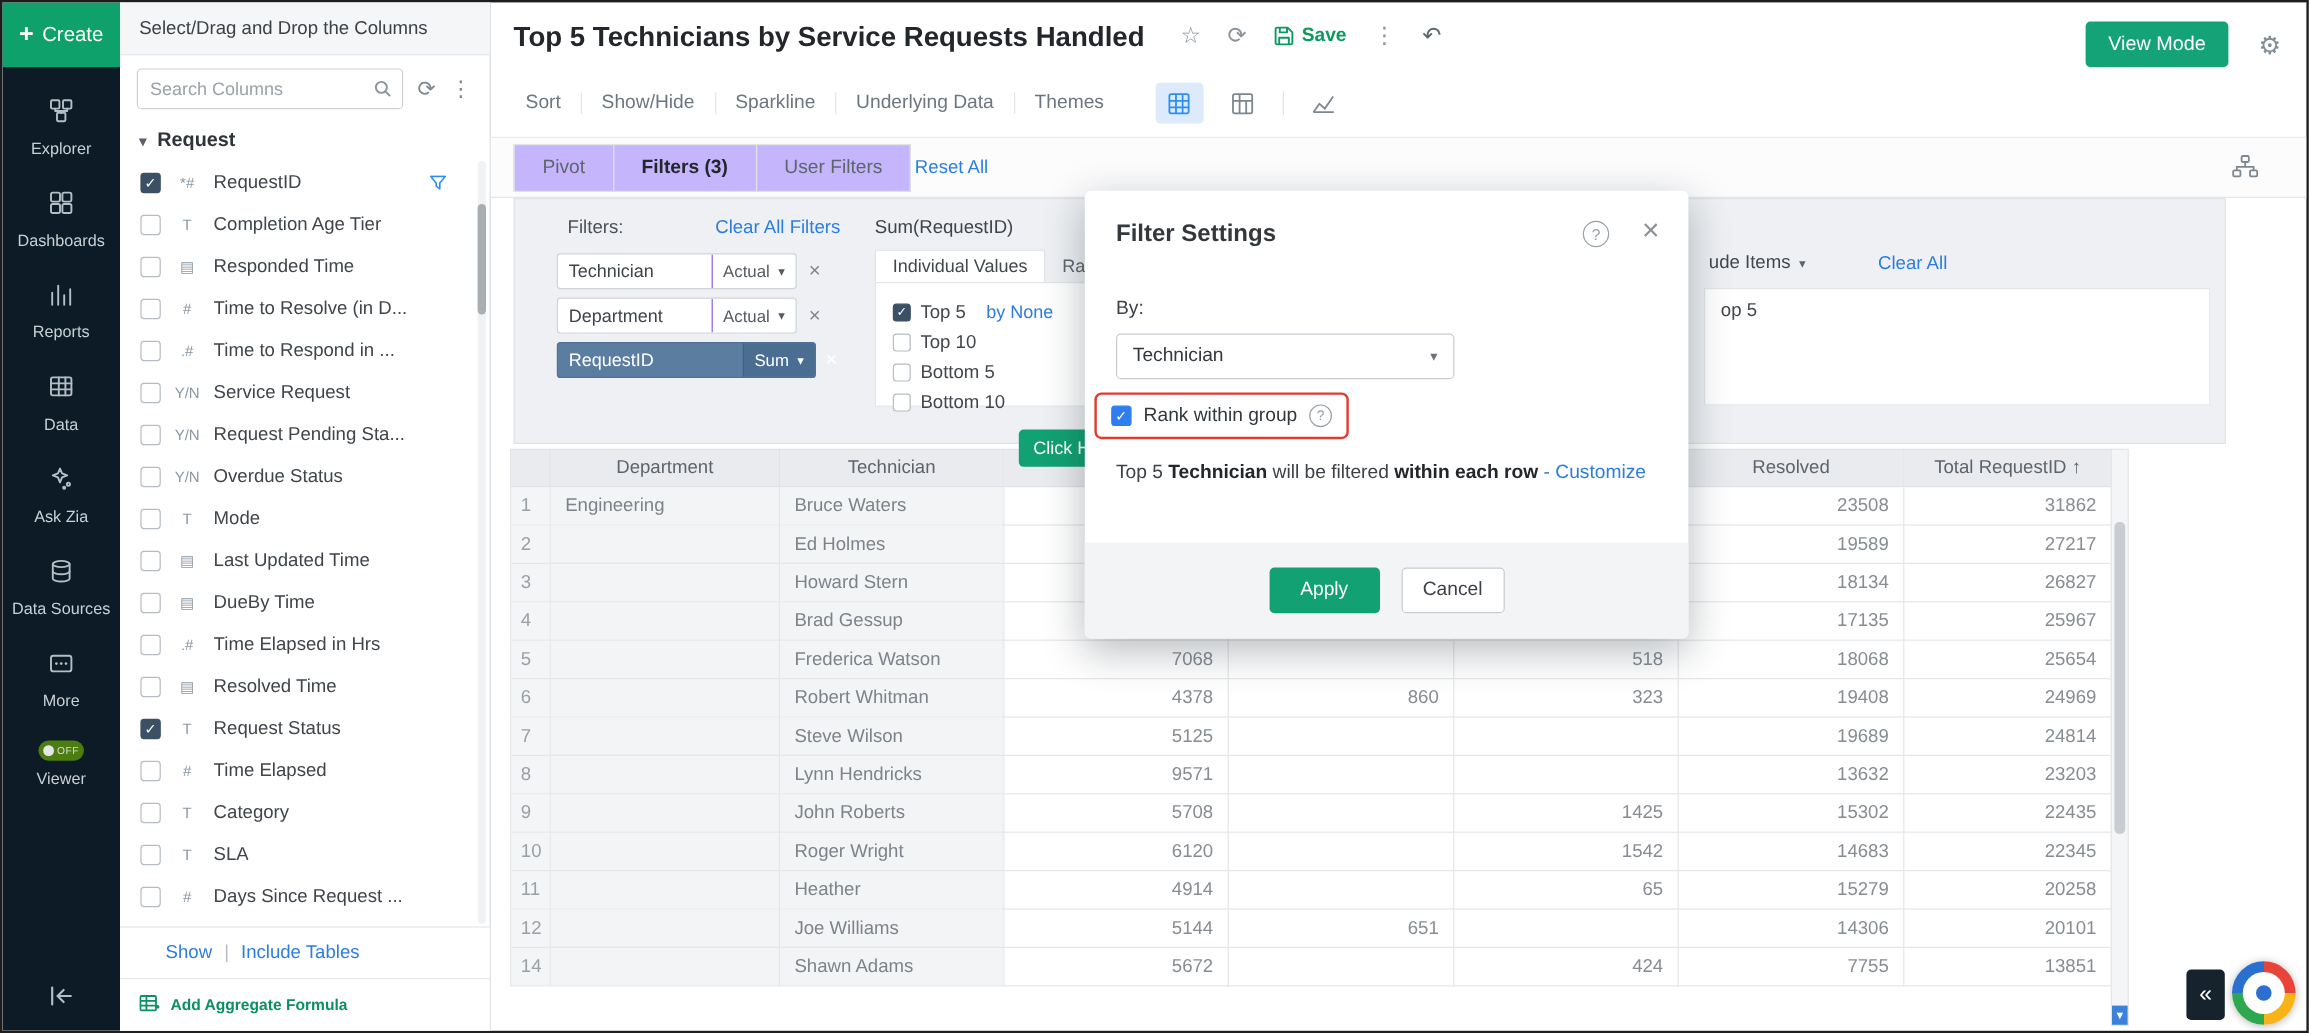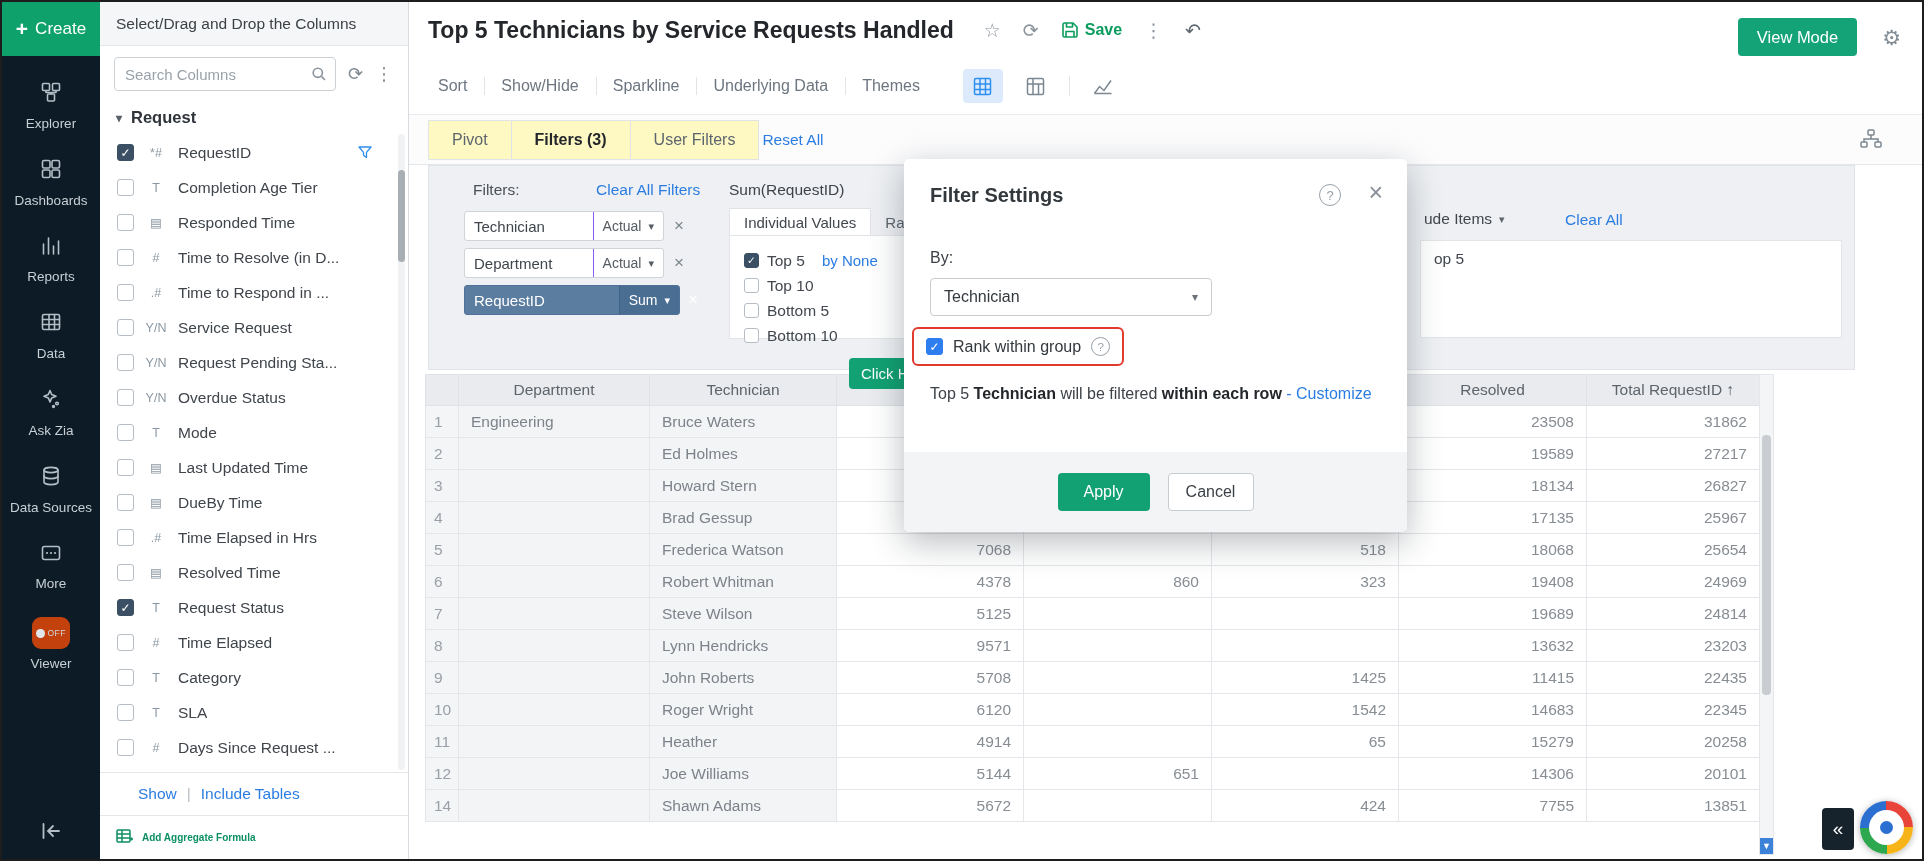--- a/index.html
+++ b/index.html
@@ -13,21 +13,21 @@
   }
   .screen { position:relative; width:1920px; height:857px; }
 
   
   .sidebar { position:absolute; left:0; top:0; width:98px; height:100%; background:#0d1b26; display:flex; flex-direction:column; align-items:center; }
   .create-btn { width:98px; height:54px; background:#0ea16b; color:#fff; display:flex; align-items:center; justify-content:center; gap:7px; font-size:17px; cursor:pointer; flex:0 0 auto; }
   .create-btn .plus { font-size:21px; font-weight:700; }
   .nav-items { display:flex; flex-direction:column; align-items:flex-end; width:100%; }
   .nav-item { display:flex; flex-direction:column; align-items:center; gap:7px; margin-top:24px; color:#c7d0d6; font-size:13.5px; text-align:center; width:100%; cursor:pointer; line-height:1.25; }
   .nav-item svg { stroke:#b4bec6; fill:none; stroke-width:1.6; stroke-linecap:round; stroke-linejoin:round; }
-  .viewer-pill { width:38px; height:32px; border-radius:9px; background:#c2410c; display:flex; align-items:center; gap:3px; padding:0 4px; }
+  .viewer-pill { width:38px; height:17px; border-radius:9px; background:#4d7c0f; display:flex; align-items:center; gap:3px; padding:0 4px; }
   .viewer-pill .dot { width:9px; height:9px; border-radius:50%; background:#e2e7ea; }
   .viewer-pill .off { font-size:8.5px; color:#d3dadf; letter-spacing:.5px; }
   .collapse-nav { margin-top:auto; margin-bottom:12px; }
   .collapse-nav svg { stroke:#b4bec6; fill:none; stroke-width:1.8; stroke-linecap:round; }
 
   
   .colpanel { position:absolute; left:98px; top:0; width:309px; height:100%; background:#fff; border-right:1px solid #d7dbdf; display:flex; flex-direction:column; }
   .colpanel-header { height:44px; background:#f5f6f8; border-bottom:1px solid #e3e6e9; display:flex; align-items:center; padding:0 16px; font-size:15.5px; color:#3c4146; flex:0 0 auto; }
   .search-row { display:flex; align-items:center; gap:12px; padding:11px 8px 8px 14px; flex:0 0 auto; }
   .search-box { position:relative; width:222px; }
@@ -45,21 +45,21 @@
   .cb.sm { width:15px; height:15px; }
   .cb.sm.checked::after { font-size:10.5px; }
   .cb.blue.checked { background:#2e7ef0; border-color:#2e7ef0; }
   .glyph { width:26px; color:#8b98a3; font-size:12.5px; text-align:center; flex:0 0 auto; }
   .col-label { white-space:nowrap; overflow:hidden; }
   .funnel { margin-left:auto; margin-right:28px; display:flex; }
   .panel-scrollbar { position:absolute; right:3px; top:2px; bottom:2px; width:7px; background:#f1f2f4; border-radius:4px; }
   .panel-scrollbar .thumb { position:absolute; top:36px; left:0; width:7px; height:92px; background:#a7aeb4; border-radius:4px; }
   .colpanel-footer { flex:0 0 auto; border-top:1px solid #e4e7ea; background:#fff; }
   .footer-row1 { height:42px; display:flex; align-items:center; gap:10px; padding-left:38px; font-size:15.5px; }
-  .footer-row2 { height:44px; border-top:1px solid #e4e7ea; display:flex; align-items:center; gap:9px; padding-left:16px; font-size:10px; color:#0c8f63; font-weight:600; }
+  .footer-row2 { height:44px; border-top:1px solid #e4e7ea; display:flex; align-items:center; gap:9px; padding-left:16px; font-size:13px; color:#0c8f63; font-weight:600; }
   .footer-row2 svg { stroke:#0c8f63; fill:none; stroke-width:1.5; }
   .link { color:#2b7de1; cursor:pointer; }
   .sep { color:#b7bdc3; }
 
   
   .main { position:absolute; left:407px; top:0; right:0; height:100%; }
   .titlebar { height:56px; display:flex; align-items:center; padding-left:19px; position:relative; }
   .page-title { font-size:23px; font-weight:700; color:#23272b; white-space:nowrap; }
   .title-icons { display:flex; align-items:center; gap:22px; margin-left:30px; color:#8b949c; font-size:19px; }
   .title-icons > span { cursor:pointer; }
@@ -73,21 +73,21 @@
   .tb-text-group { display:flex; align-items:center; }
   .tb-item { font-size:16px; color:#6d7680; padding:0 17px; position:relative; cursor:pointer; white-space:nowrap; }
   .tb-item + .tb-item::before { content:""; position:absolute; left:0; top:50%; transform:translateY(-50%); height:18px; width:1px; background:#e2e5e8; }
   .tb-icons { display:flex; align-items:center; gap:13px; margin-left:26px; }
   .tb-icon-btn { width:40px; height:34px; border-radius:4px; display:flex; align-items:center; justify-content:center; cursor:pointer; }
   .tb-icon-btn.active { background:#dceafc; }
   .tb-icon-btn svg { fill:none; stroke-width:1.5; }
   .tb-divider { width:1px; height:20px; background:#e2e5e8; }
 
   .tabbar { height:50px; display:flex; align-items:center; padding-left:19px; border-bottom:1px solid #e4e7ea; background:#fcfcfd; position:relative; }
-  .tab { height:40px; display:flex; align-items:center; padding:0 23px; border:1px solid #e0e4e7; background:#fef9c3; font-size:16px; color:#5d656d; margin-right:-1px; cursor:pointer; white-space:nowrap; }
+  .tab { height:40px; display:flex; align-items:center; padding:0 23px; border:1px solid #e0e4e7; background:#c4b5fd; font-size:16px; color:#5d656d; margin-right:-1px; cursor:pointer; white-space:nowrap; }
   .tab.active { color:#23272b; font-weight:700; }
   .reset-link { margin-left:4px; font-size:15.5px; }
   .tabbar-right-icon { position:absolute; right:40px; top:14px; cursor:pointer; }
   .tabbar-right-icon svg { stroke:#7c8790; fill:none; stroke-width:1.5; }
 
   
   .filterpanel { position:absolute; left:19px; top:163px; width:1427px; height:205px; background:#eef0f3; border:1px solid #e0e3e7; }
   .fp-filters-label { position:absolute; left:44px; top:15px; font-size:15.5px; color:#4a5057; }
   .fp-clear { position:absolute; left:167px; top:15px; font-size:15.5px; }
   .fp-sum { position:absolute; left:300px; top:15px; font-size:15.5px; color:#3e444a; }
@@ -700,21 +700,21 @@
             <td class="num">23203</td>
           </tr>
 
           <tr>
             <td class="idx">9</td>
             <td class="rowhead"></td>
             <td class="rowhead">John Roberts</td>
             <td class="num">5708</td>
             <td class="num"></td>
             <td class="num">1425</td>
-            <td class="num">11415</td>
+            <td class="num">15302</td>
             <td class="num">22435</td>
           </tr>
 
           <tr>
             <td class="idx">10</td>
             <td class="rowhead"></td>
             <td class="rowhead">Roger Wright</td>
             <td class="num">6120</td>
             <td class="num"></td>
             <td class="num">1542</td>

